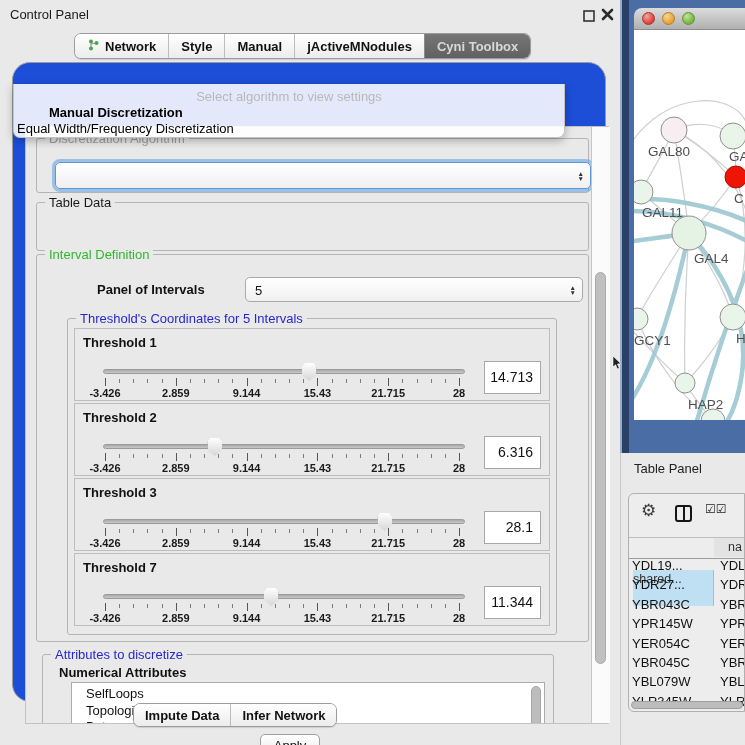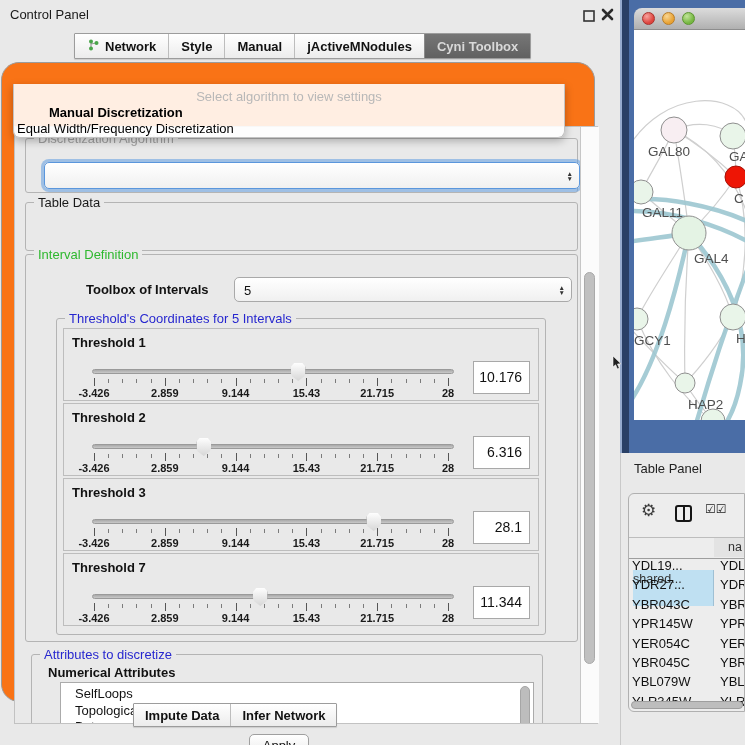--- a/index.html
+++ b/index.html
@@ -7,33 +7,33 @@
        font-family:"Liberation Sans",sans-serif;-webkit-font-smoothing:antialiased;}
   #root{position:relative;width:745px;height:745px;}
 
   
   #left-window{position:absolute;left:0;top:0;width:620px;height:567px;background:#e9e9e9;}
   #cp-title{position:absolute;left:10px;top:7px;font-size:13px;color:#1a1a1a;}
   #float-btn{position:absolute;left:583px;top:8px;width:12px;height:12px;cursor:default;}
   #close-btn{position:absolute;left:601px;top:7px;width:13px;height:13px;}
 
   
-  .segbar{position:absolute;display:flex;height:24px;border:1px solid #9c9c9c;border-radius:1px;
+  .segbar{position:absolute;display:flex;height:24px;border:1px solid #9c9c9c;border-radius:7px;
           overflow:hidden;background:#fff;box-shadow:0 1px 1px rgba(0,0,0,.12);}
   .seg{display:flex;align-items:center;padding:0 12px;font-size:13px;font-weight:700;color:#111;
        background:linear-gradient(#ffffff,#ececec);border-left:1px solid #bdbdbd;white-space:nowrap;}
   .seg:first-child{border-left:none;}
   .seg.sel{background:linear-gradient(#767676,#616161);color:#d9d9d9;border-left-color:#8a8a8a;}
   .seg .tabicon{margin-right:5px;}
   #top-tabs{left:74px;top:33px;}
   #bottom-tabs{left:133px;top:703px;height:22px;}
   #bottom-tabs .seg{font-size:13px;padding:0 11px;}
 
   
-  #main-panel{position:absolute;left:1px;top:62px;width:592px;height:638px;background:#f97316;
+  #main-panel{position:absolute;left:12px;top:62px;width:592px;height:638px;background:#1d4ed8;
               border:1px solid #9b9b9b;border-radius:18px;}
   #scrollpane{position:absolute;left:12px;top:63px;width:584px;height:598px;background:#e9e9e9;
               border:1px solid #c2c2c2;box-sizing:border-box;overflow:hidden;}
   #vscroll{position:absolute;left:578px;top:64px;width:18px;height:596px;background:#fbfbfb;
            border-left:1px solid #c6c6c6;}
   #vscroll .thumb{position:absolute;left:3px;top:145px;width:11px;height:392px;background:#c0c0c0;
            border:1px solid #a9a9a9;border-radius:6px;box-sizing:border-box;}
 
   
   .group{position:absolute;border:1px solid #b4b4b4;border-radius:3px;}
@@ -183,21 +183,21 @@
           </div>
         </div>
 
         <div class="group" style="left:10px;top:75px;width:551px;height:47px;">
           <span class="grp-title">Table Data</span>
         </div>
 
         <div class="group" style="left:10px;top:127px;width:551px;height:386px;">
           <span class="grp-title green">Interval Definition</span>
 
-          <span style="position:absolute;left:60px;top:27px;font-size:13px;font-weight:700;color:#111;">Toolbox of Intervals</span>
+          <span style="position:absolute;left:60px;top:27px;font-size:13px;font-weight:700;color:#111;">Panel of Intervals</span>
           <div class="combo" style="left:208px;top:22px;width:338px;height:25px;">
             <span class="val">5</span>
             <span class="arrows">
                 <span>▲</span>
                 <span>▼</span>
               </span>
           </div>
 
           <div class="group" id="threshold-list" style="left:30px;top:63px;width:488px;height:315px;">
             <span class="grp-title blue">Threshold's Coordinates for 5 Intervals</span>
@@ -236,21 +236,21 @@
       <div class="scale">
                     <span style="left: 2px;">-3.426</span>
                     <span style="left: 72.8px;">2.859</span>
                     <span style="left: 143.6px;">9.144</span>
                     <span style="left: 214.4px;">15.43</span>
                     <span style="left: 285.2px;">21.715</span>
                     <span style="left: 356px;">28</span>
                   </div>
       <div class="handle" style="left: 206.258px;"></div>
     </div>
-    <div class="thr-value">10.176</div>
+    <div class="thr-value">14.713</div>
   </div>
               <div class="thr-box" style="top: 84px;">
     <div class="thr-label">Threshold 2</div>
     <div class="thr-slider">
       <div class="track"></div>
       <div class="ticks">
                     <i class="tick major" style="left: 2px;"></i>
                     <i class="tick" style="left: 16.16px;"></i>
                     <i class="tick" style="left: 30.32px;"></i>
                     <i class="tick" style="left: 44.48px;"></i>

